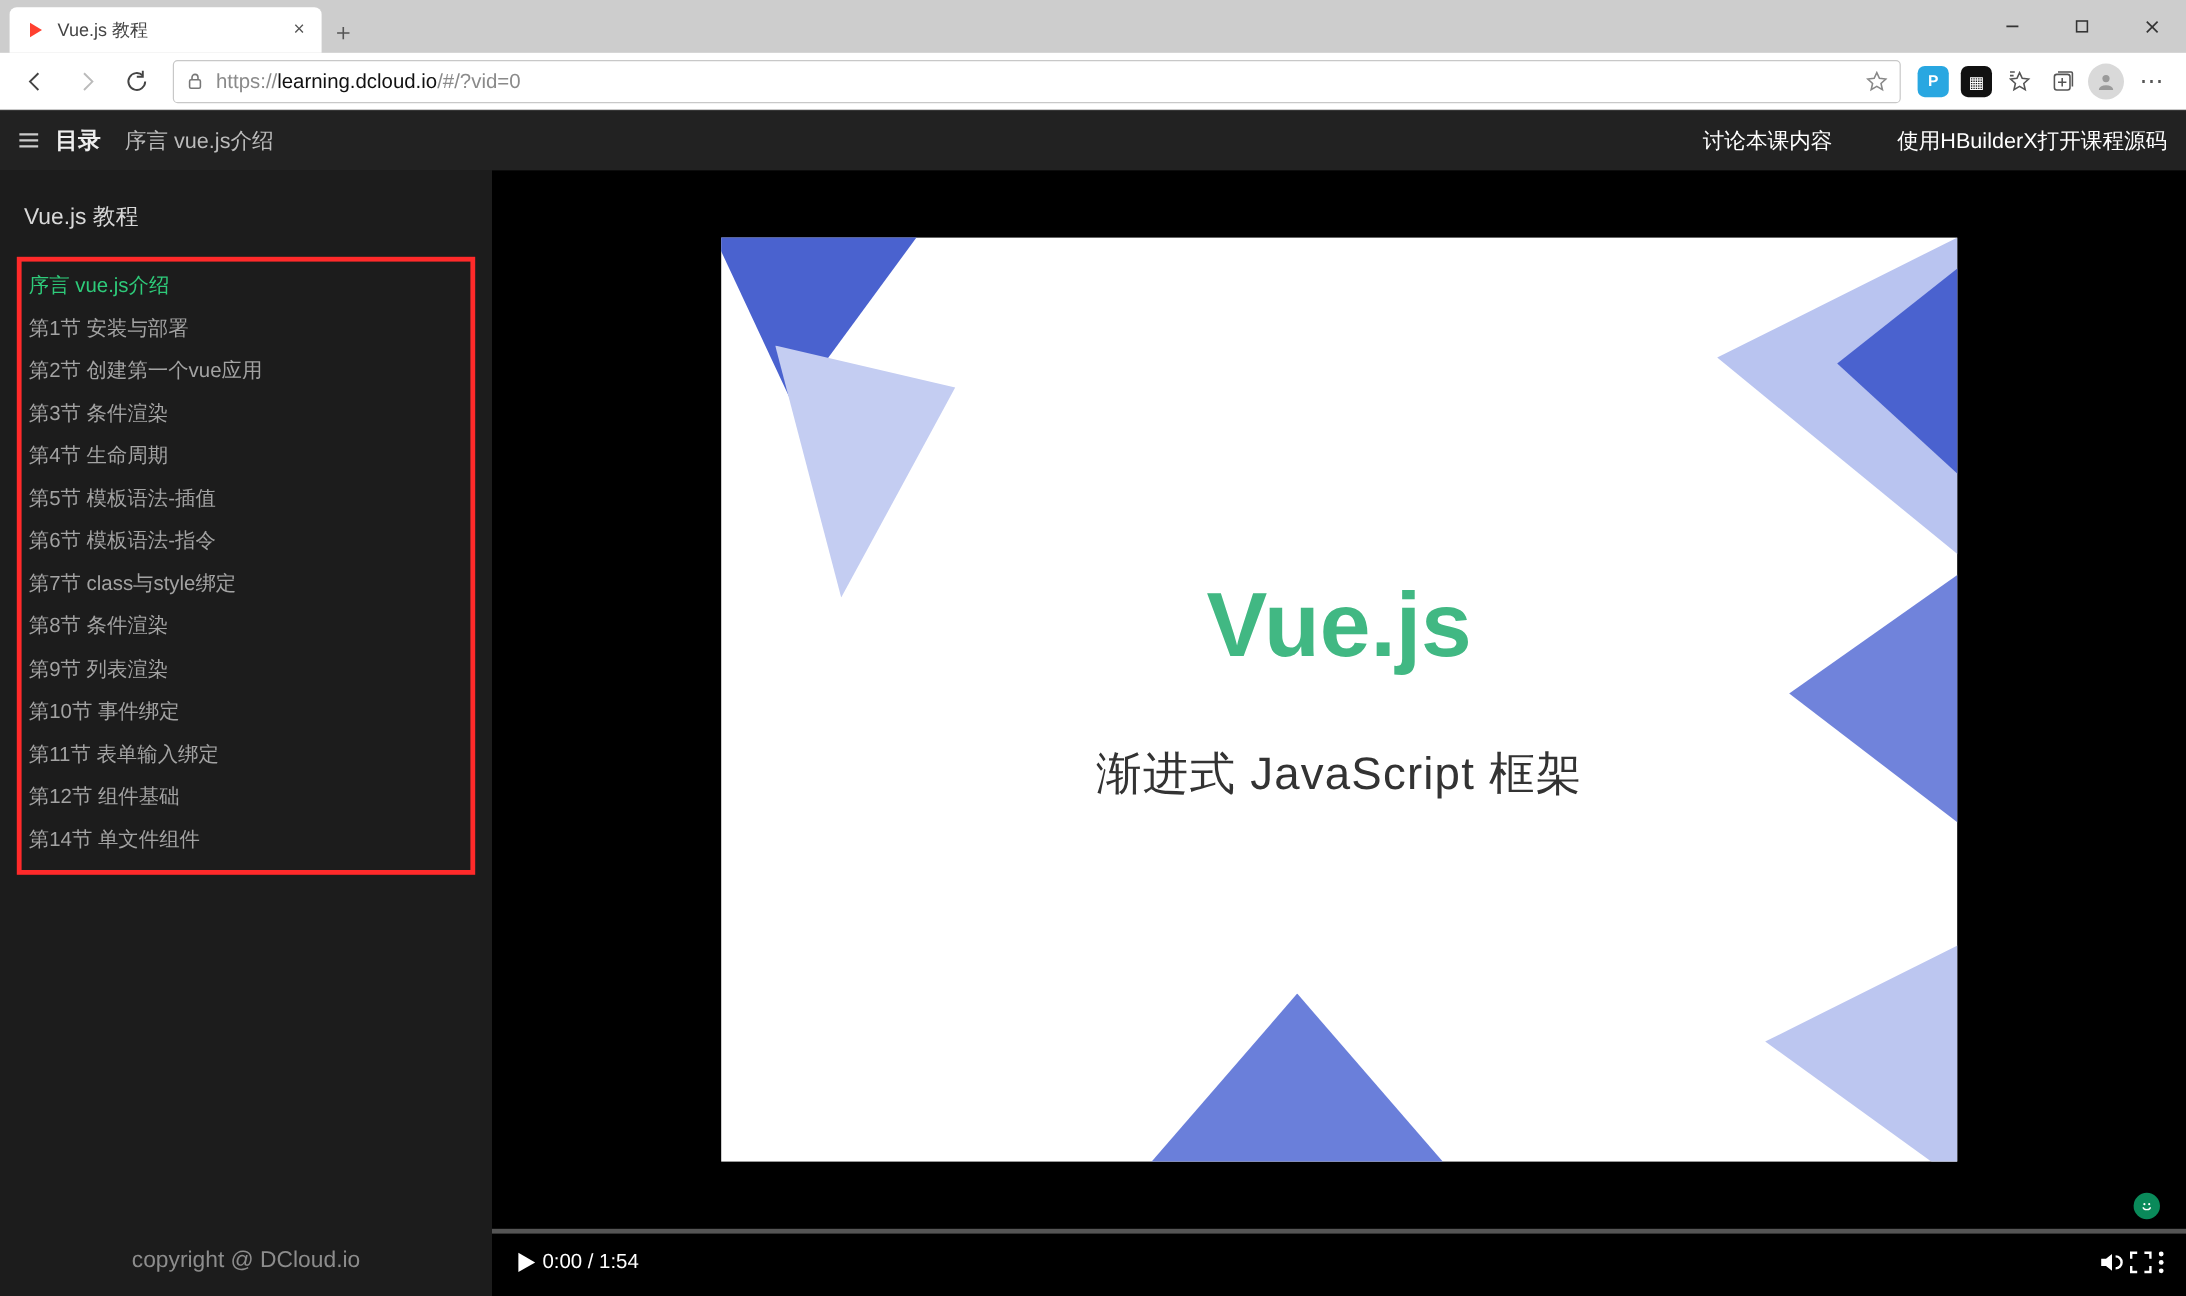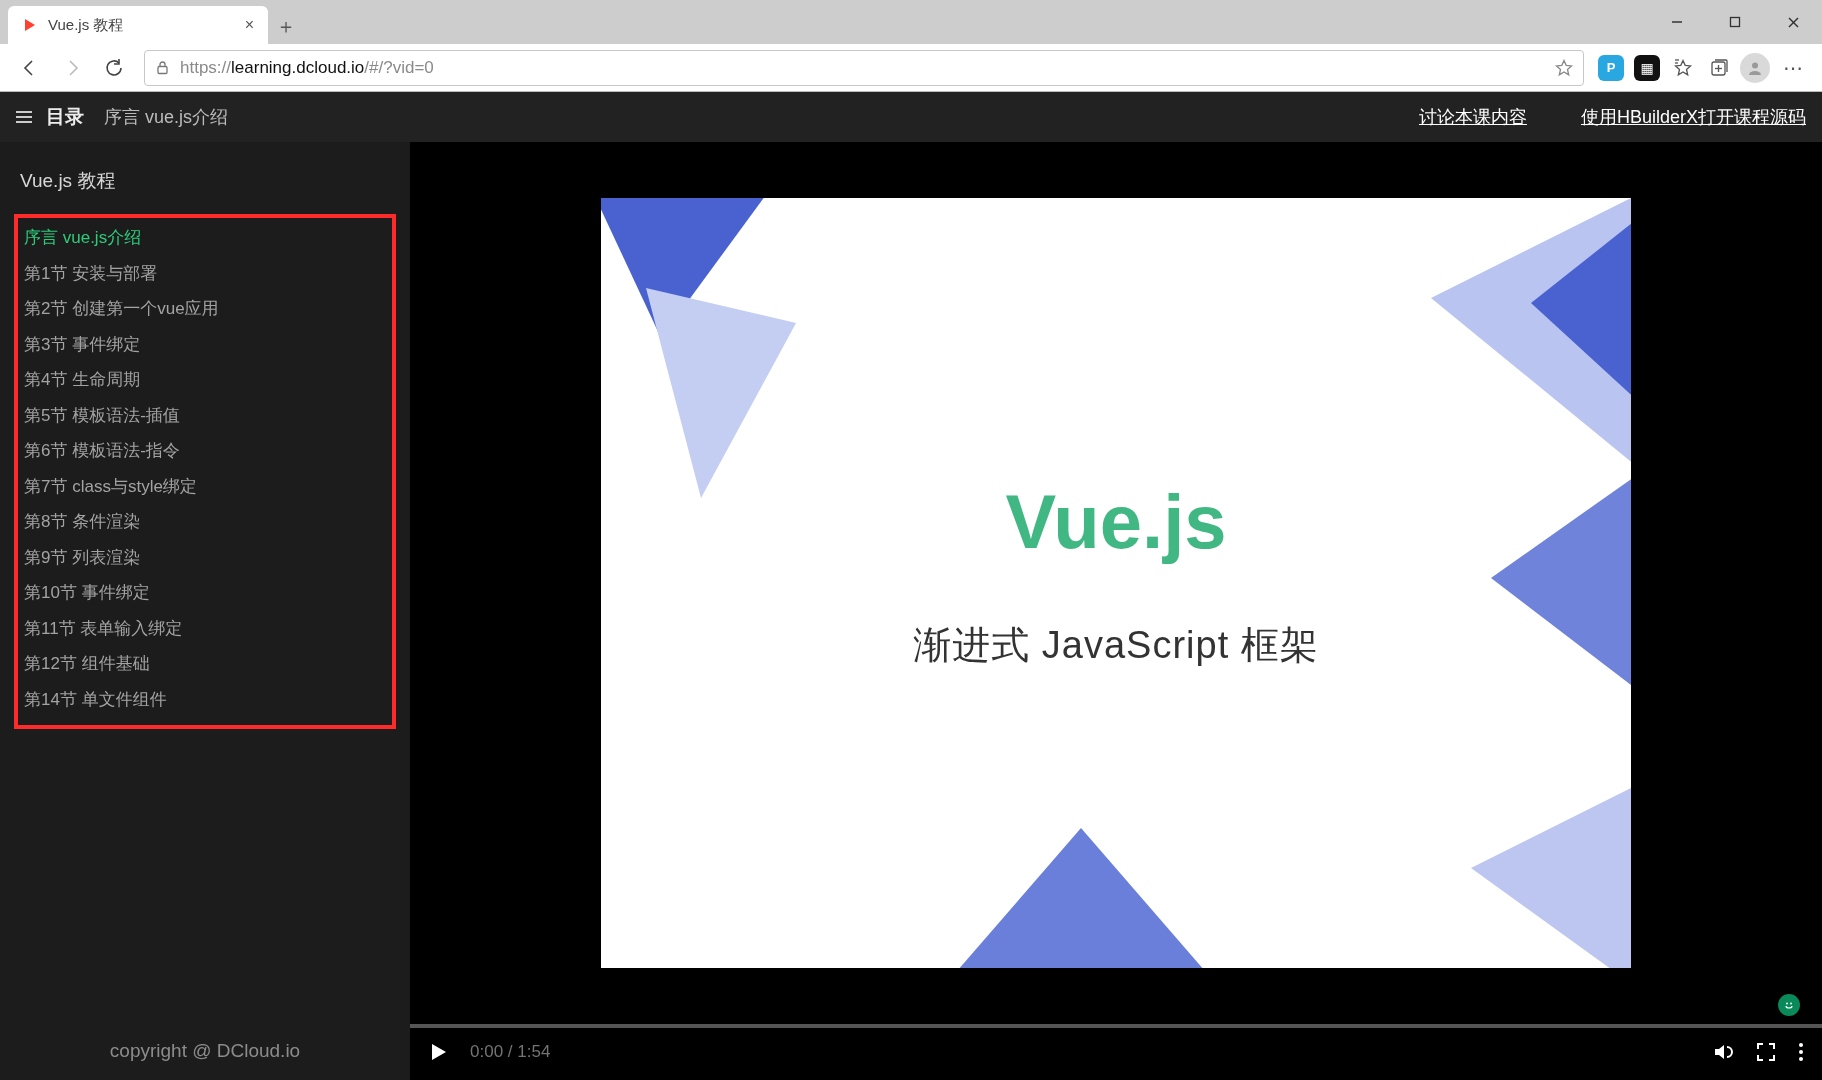--- a/index.html
+++ b/index.html
@@ -26,35 +26,35 @@
   .ext.blue { background:#29a7e1; color:#fff; font-weight:bold; font-size:13px; border-radius:6px; width:26px; height:26px;}
   .ext.black { background:#111; color:#fff; border-radius:6px; width:26px; height:26px; font-size:14px;}
   .avatar { width:30px; height:30px; border-radius:50%; background:#d9d9d9; display:flex; align-items:center; justify-content:center; }
   .menu-dots { width:38px; display:flex; align-items:center; justify-content:center; color:#555; font-size:20px;}
   
   .page { display:flex; flex-direction:column; height: calc(1080px - 92px); background:#1f1f1f; color:#ddd; transform-origin: top left; }
   .pagehdr { height:50px; display:flex; align-items:center; padding:0 16px; gap:14px; background:#222; font-size:19px; color:#eee; }
   .pagehdr .hamb { font-size:18px; color:#ccc;}
   .pagehdr .crumb { color:#bbb; font-size:18px; margin-left:6px;}
   .pagehdr .sp { flex:1; }
-  .pagehdr .link { color:#fff; font-size:18px; margin-left:40px;text-decoration:underline; }
+  .pagehdr .link { color:#fff; font-size:18px; margin-left:40px; }
   .body { flex:1; display:flex; min-height:0; }
   .sidebar { width:410px; background:#1c1c1c; padding:20px 14px 8px 14px; display:flex; flex-direction:column; overflow:auto;}
   .sidetitle { font-size:19px; color:#d8d8d8; margin:6px 0 20px 6px; }
   .menuwrap { border:4px solid #ff2a2a; padding:2px 0 8px 0; }
   .menuitem { font-size:17px; color:#a3a3a3; padding:5px 6px; line-height:1.5; cursor:pointer;}
   .menuitem.active { color:#2ecb7a; }
   .copyright { margin-top:auto; color:#8c8c8c; font-size:19px; text-align:center; padding:18px 0 10px 0;}
   .main { flex:1; background:#000; display:flex; flex-direction:column; min-width:0;}
   .videozone { flex:1; display:flex; align-items:center; justify-content:center; position:relative; overflow:hidden;}
   .slide { width:1030px; height:770px; background:#fff; position:relative; overflow:hidden; }
   .slide .title { position:absolute; left:50%; top:42%; transform:translate(-50%,-50%); font-size:76px; font-weight:700; color:#41b883; font-family: "Segoe UI", Arial, sans-serif;}
   .slide .subtitle { position:absolute; left:50%; top:58%; transform:translate(-50%,-50%); font-size:38px; color:#333; letter-spacing:1px; white-space:nowrap;}
   .tri { position:absolute; }
-  .controls { height:56px; display:flex; align-items:center; gap:22px; padding:0 18px; color:#737373; font-size:17px; background:#000;}
+  .controls { height:56px; display:flex; align-items:center; gap:4px; padding:0 18px; color:#ffffff; font-size:17px; background:#000;}
   .controls .progress { position:absolute; left:0; right:0; height:4px; background:#555; bottom:52px;}
   .controls .play { font-size:20px; }
   .controls .sp { flex:1; }
   .controls .icon { font-size:20px; }
   .badge { position:absolute; right:22px; bottom:64px; width:22px; height:22px; border-radius:50%; background:#0a8a5a; display:flex; align-items:center; justify-content:center;}
   svg { display:block; }
 </style>
 </head>
 <body>
 
@@ -172,21 +172,21 @@
   </div>
 
   <div class="body">
     <div class="sidebar">
       <div class="sidetitle">Vue.js 教程</div>
       <div class="menuwrap">
         <div id="menu-items">
             <div class="menuitem active">序言 vue.js介绍</div>
             <div class="menuitem">第1节 安装与部署</div>
             <div class="menuitem">第2节 创建第一个vue应用</div>
-            <div class="menuitem">第3节 事件绑定</div>
+            <div class="menuitem">第3节 条件渲染</div>
             <div class="menuitem">第4节 生命周期</div>
             <div class="menuitem">第5节 模板语法-插值</div>
             <div class="menuitem">第6节 模板语法-指令</div>
             <div class="menuitem">第7节 class与style绑定</div>
             <div class="menuitem">第8节 条件渲染</div>
             <div class="menuitem">第9节 列表渲染</div>
             <div class="menuitem">第10节 事件绑定</div>
             <div class="menuitem">第11节 表单输入绑定</div>
             <div class="menuitem">第12节 组件基础</div>
             <div class="menuitem">第14节 单文件组件</div>

